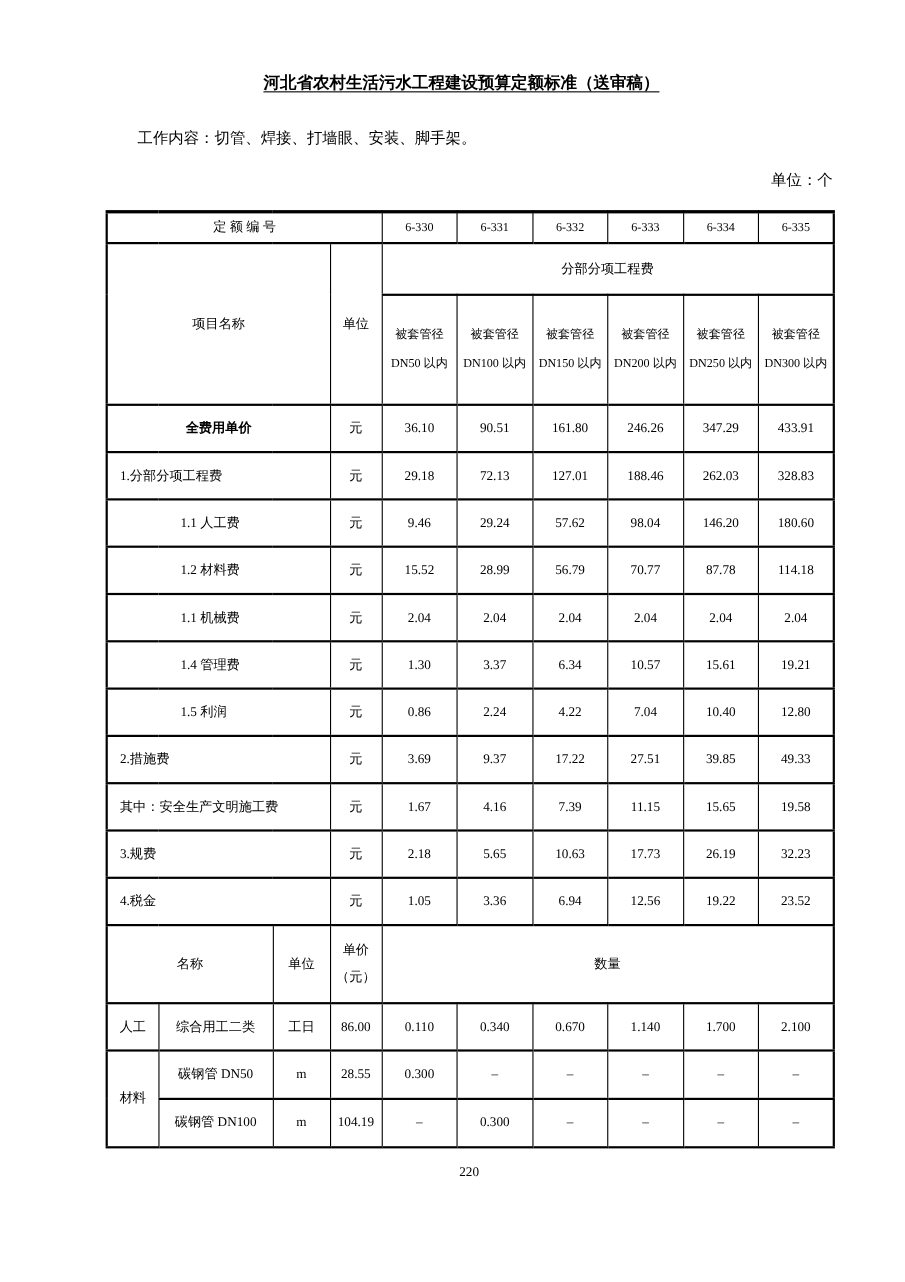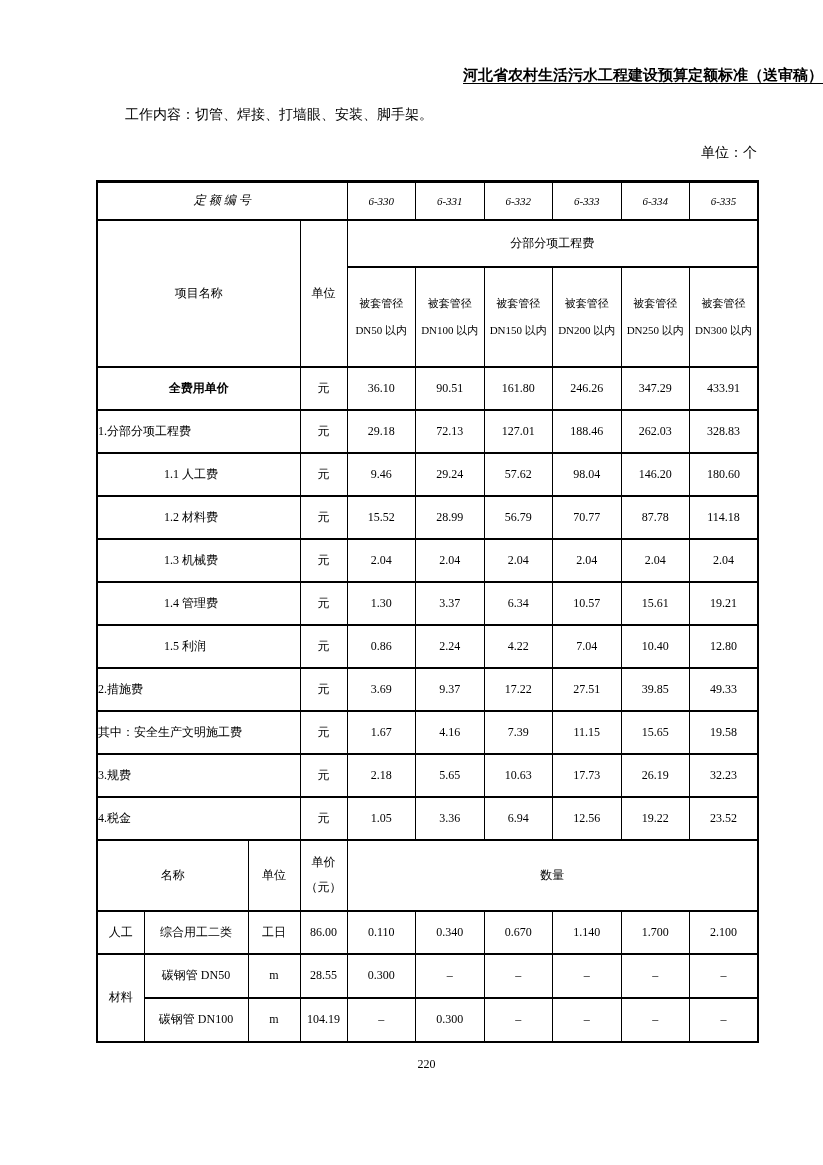--- a/index.html
+++ b/index.html
@@ -4,55 +4,55 @@
 <style>
   html,body { margin:0; padding:0; }
   body {
     width:823px; height:1165px;
     background:#ffffff; color:#000000;
     font-family:"Liberation Serif","DejaVu Serif",serif;
     position:relative; overflow:hidden;
   }
   .title {
     margin-top:66px;
-    text-align:right;
+    text-align:center;
     font-size:15px; font-weight:bold;padding-left:16px;
   }
   .title span { text-decoration:underline; text-underline-offset:3px; }
   .work-content {
-    margin:21px 0 0 125px;
+    margin:32px 0 0 125px;
     font-size:14px;
   }
   .unit-note {
     width:661px; margin:20px 0 0 96px;
     text-align:right; font-size:14px;
   }
   table {
     border-collapse:collapse; table-layout:fixed;
     width:661px; margin:18px 0 0 96px;
     border:2px solid #000; border-top:3px solid #000;
   }
   td {
     border:1px solid #000;
     border-top:2px solid #000; border-bottom:2px solid #000;
     text-align:center; vertical-align:middle;
     font-size:12px; padding:0 1px;
     overflow:hidden;
   }
-  tr.h-a { height:38px;font-style:italic; }
+  tr.h-a { height:28px; }
   tr.h-b { height:47px; }
   tr.h-c { height:100px; }
   tr.h-d { height:43px; }
   tr.h-e { height:71px; }
   tr.h-f { height:44px; }
   td.pipe { white-space:pre-line; line-height:2.4; font-size:11px;text-align:center; }
   td.pre  { white-space:pre-line; line-height:2.1; }
   td.quota-code { font-size:11px;border-radius:19px; }
   .row-total .lbl { text-align:center; font-weight:bold; }
-  .row-section .lbl { text-align:left; padding-left:0; }
+  .row-section .lbl { text-align:left; padding-left:11px; }
   .row-sub .lbl { text-align:left; padding-left:66px; }
   .page-number {
     width:661px; margin:14px 0 0 96px;
     text-align:center; font-size:12px;
   }
 </style>
 </head>
 <body>
 
 <div class="title"><span>河北省农村生活污水工程建设预算定额标准（送审稿）</span></div>
@@ -139,21 +139,21 @@
         <td colspan="3" class="lbl">1.2 材料费</td>
         <td>元</td>
         <td>15.52</td>
         <td>28.99</td>
         <td>56.79</td>
         <td>70.77</td>
         <td>87.78</td>
         <td>114.18</td>
       </tr>
       <tr class="h-d row-sub">
-        <td colspan="3" class="lbl">1.3 机械费</td>
+        <td colspan="3" class="lbl">1.1 机械费</td>
         <td>元</td>
         <td>2.04</td>
         <td>2.04</td>
         <td>2.04</td>
         <td>2.04</td>
         <td>2.04</td>
         <td>2.04</td>
       </tr>
       <tr class="h-d row-sub">
         <td colspan="3" class="lbl">1.4 管理费</td>

